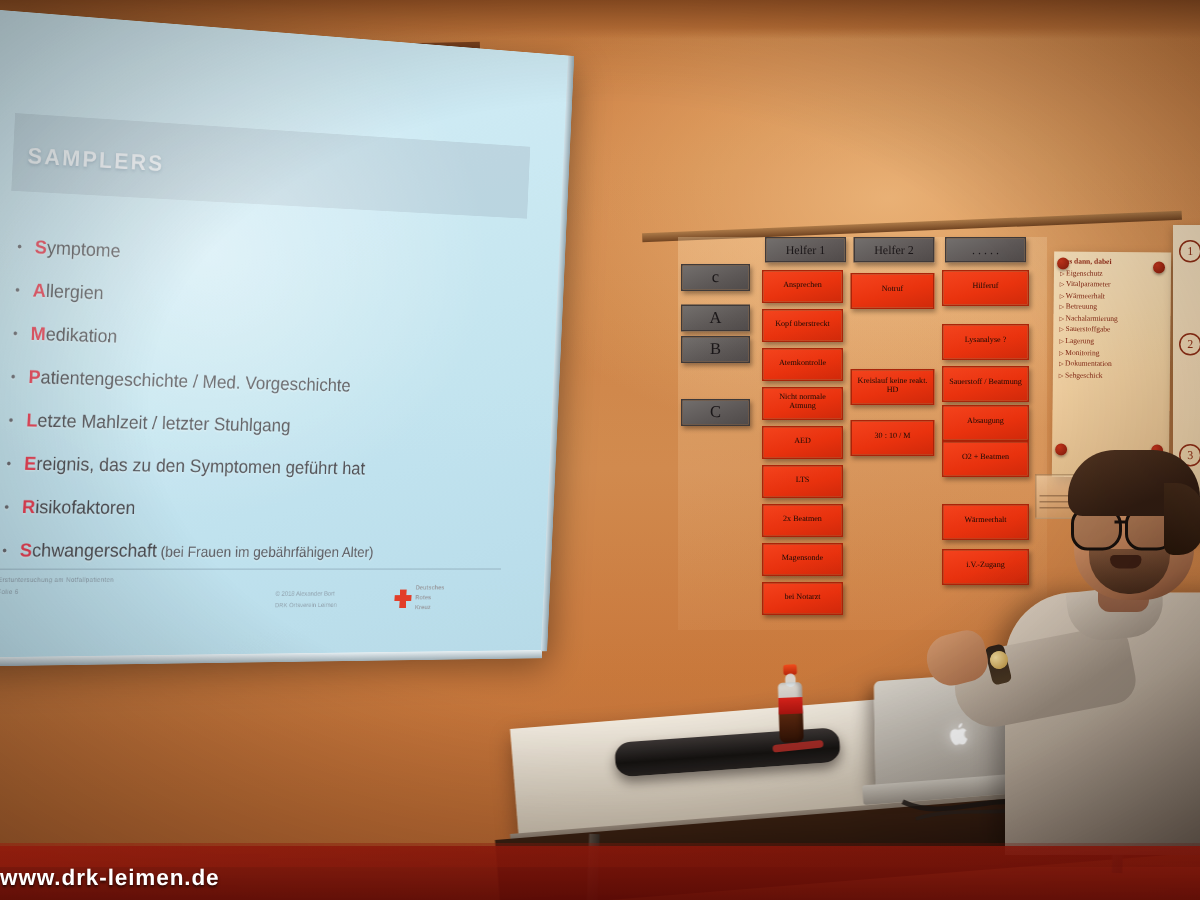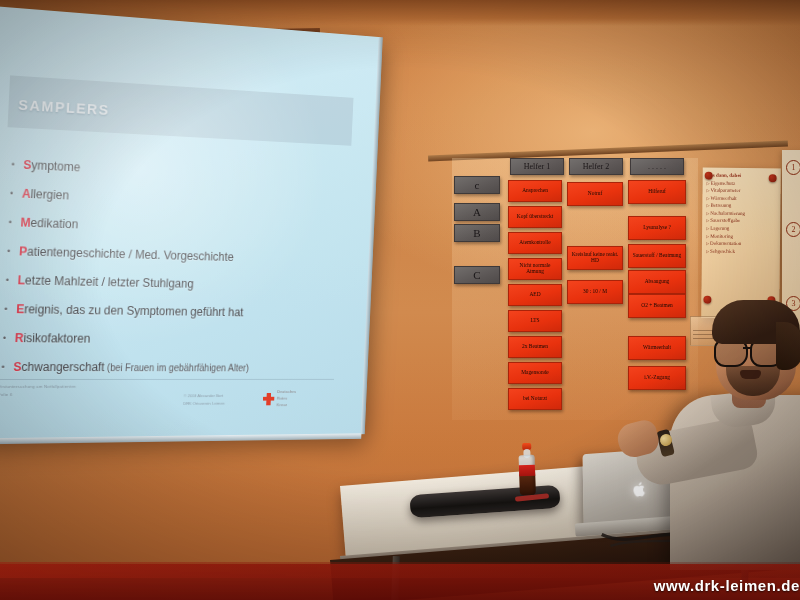--- a/index.html
+++ b/index.html
@@ -354,21 +354,21 @@
   .wm-band{
     position:absolute;left:0;bottom:0;width:100%;height:36px;
     background:linear-gradient(180deg,rgba(138,24,12,.88),rgba(96,12,6,.94));
   }
   .wm-band-tri{
     position:absolute;left:0;bottom:22px;width:100%;height:16px;
     background:linear-gradient(95deg,rgba(150,30,14,.55),rgba(90,14,6,.25));
   }
   .wm-text{
     position:absolute;left:0;bottom:6px;width:100%;
-    text-align:right;color:#fff;font-weight:700;
+    text-align:left;color:#fff;font-weight:700;
     font-size:15px;letter-spacing:.6px;
     text-shadow:0 1px 2px rgba(0,0,0,.7);
   }
 
   
   .grade{
     position:absolute;inset:0;pointer-events:none;
     background:
       radial-gradient(ellipse 78% 70% at 50% 45%, rgba(0,0,0,0) 48%, rgba(0,0,0,.36) 100%);
     mix-blend-mode:multiply;

